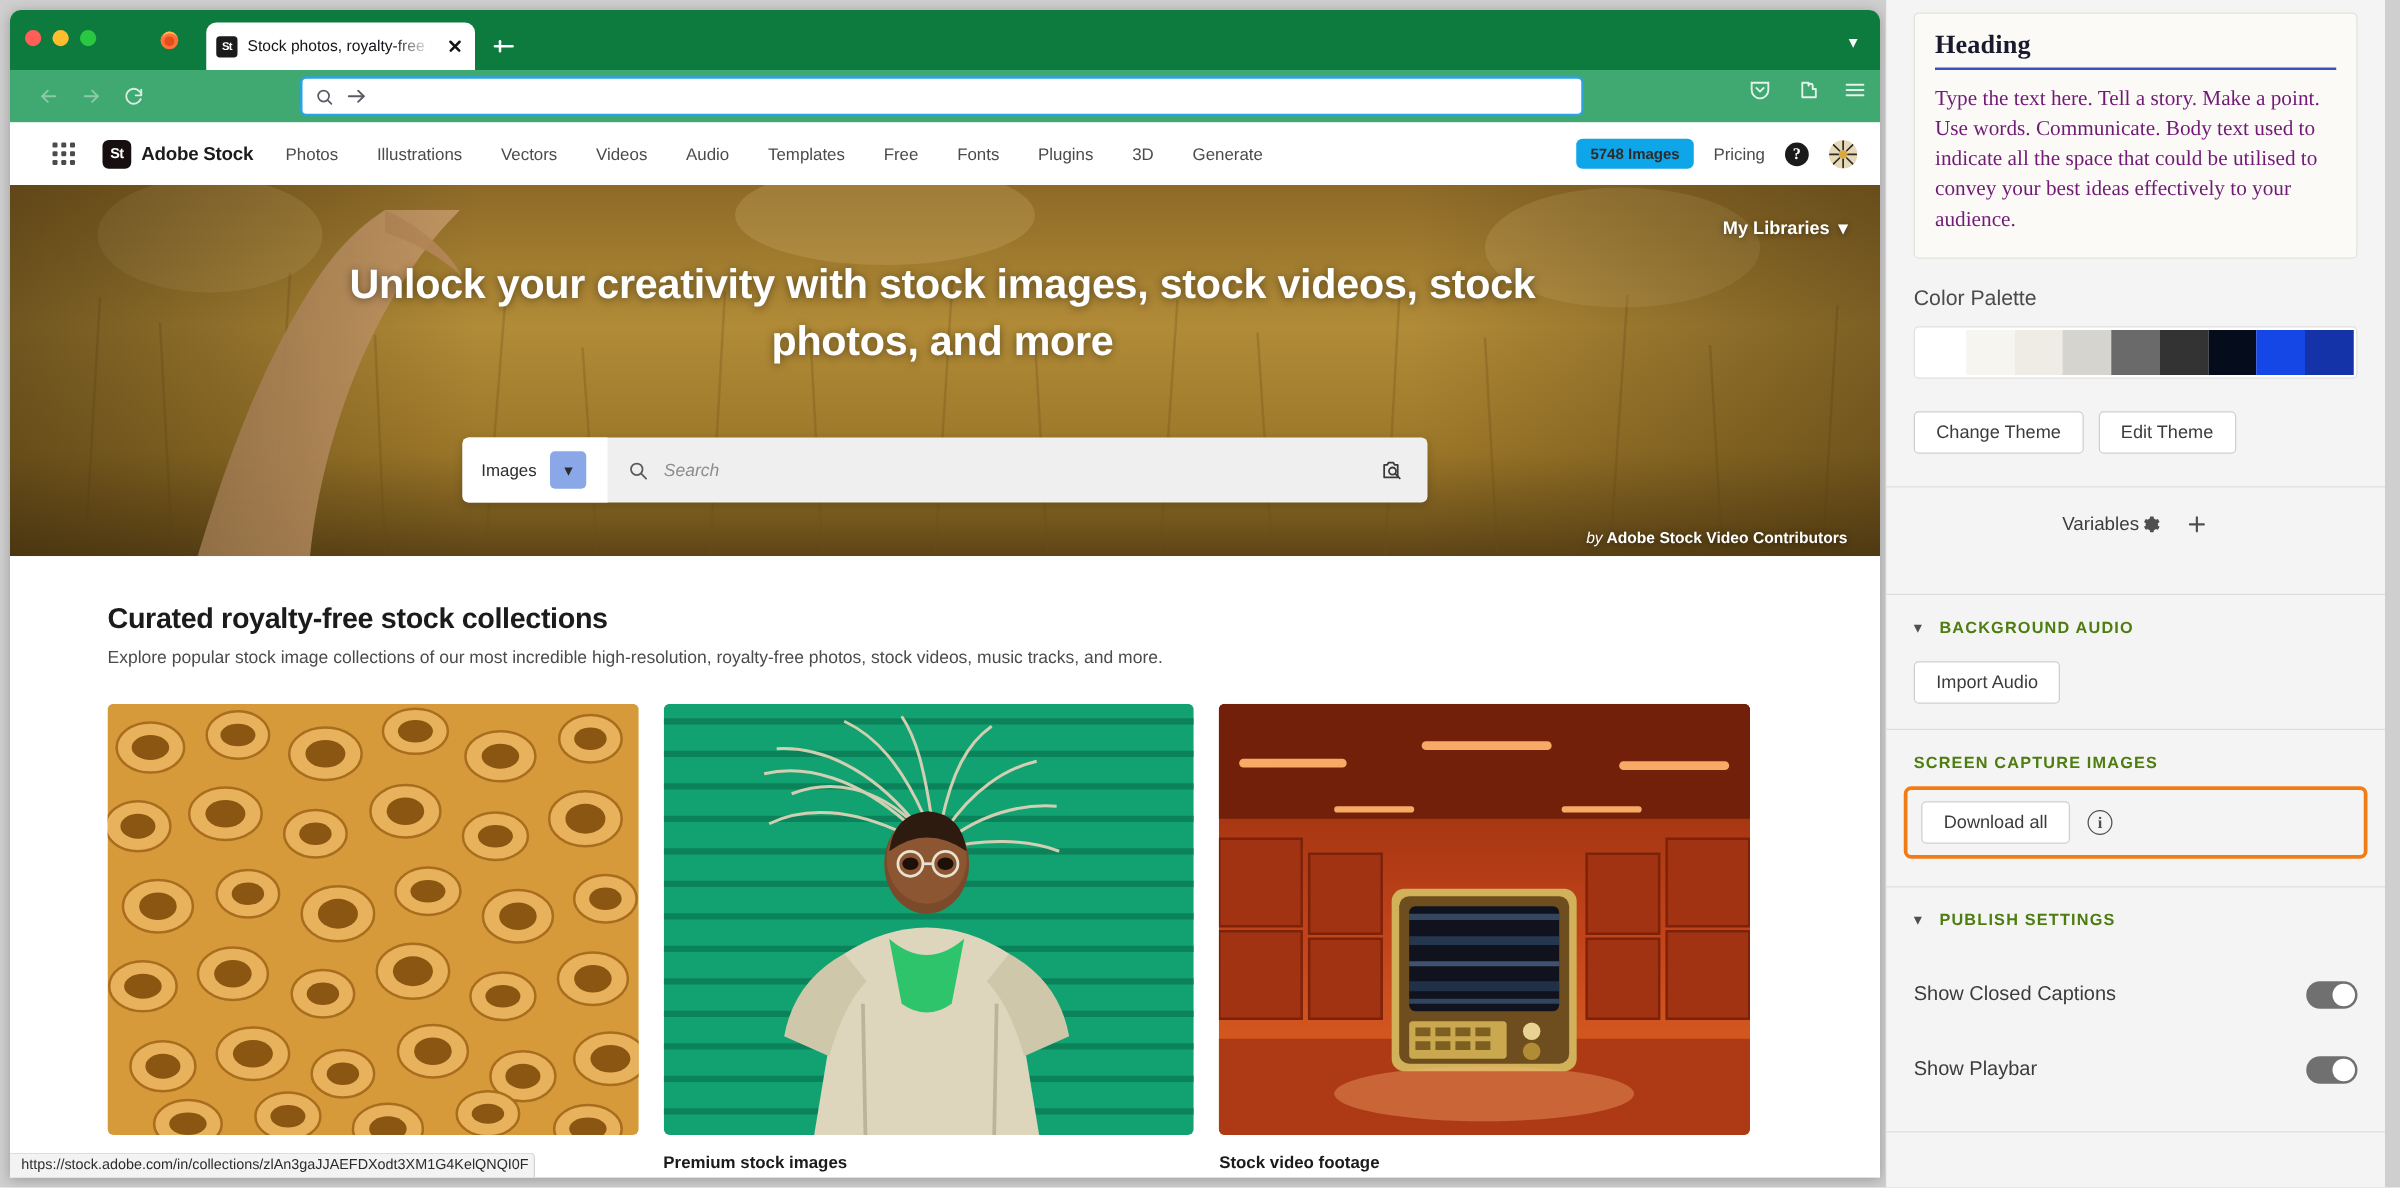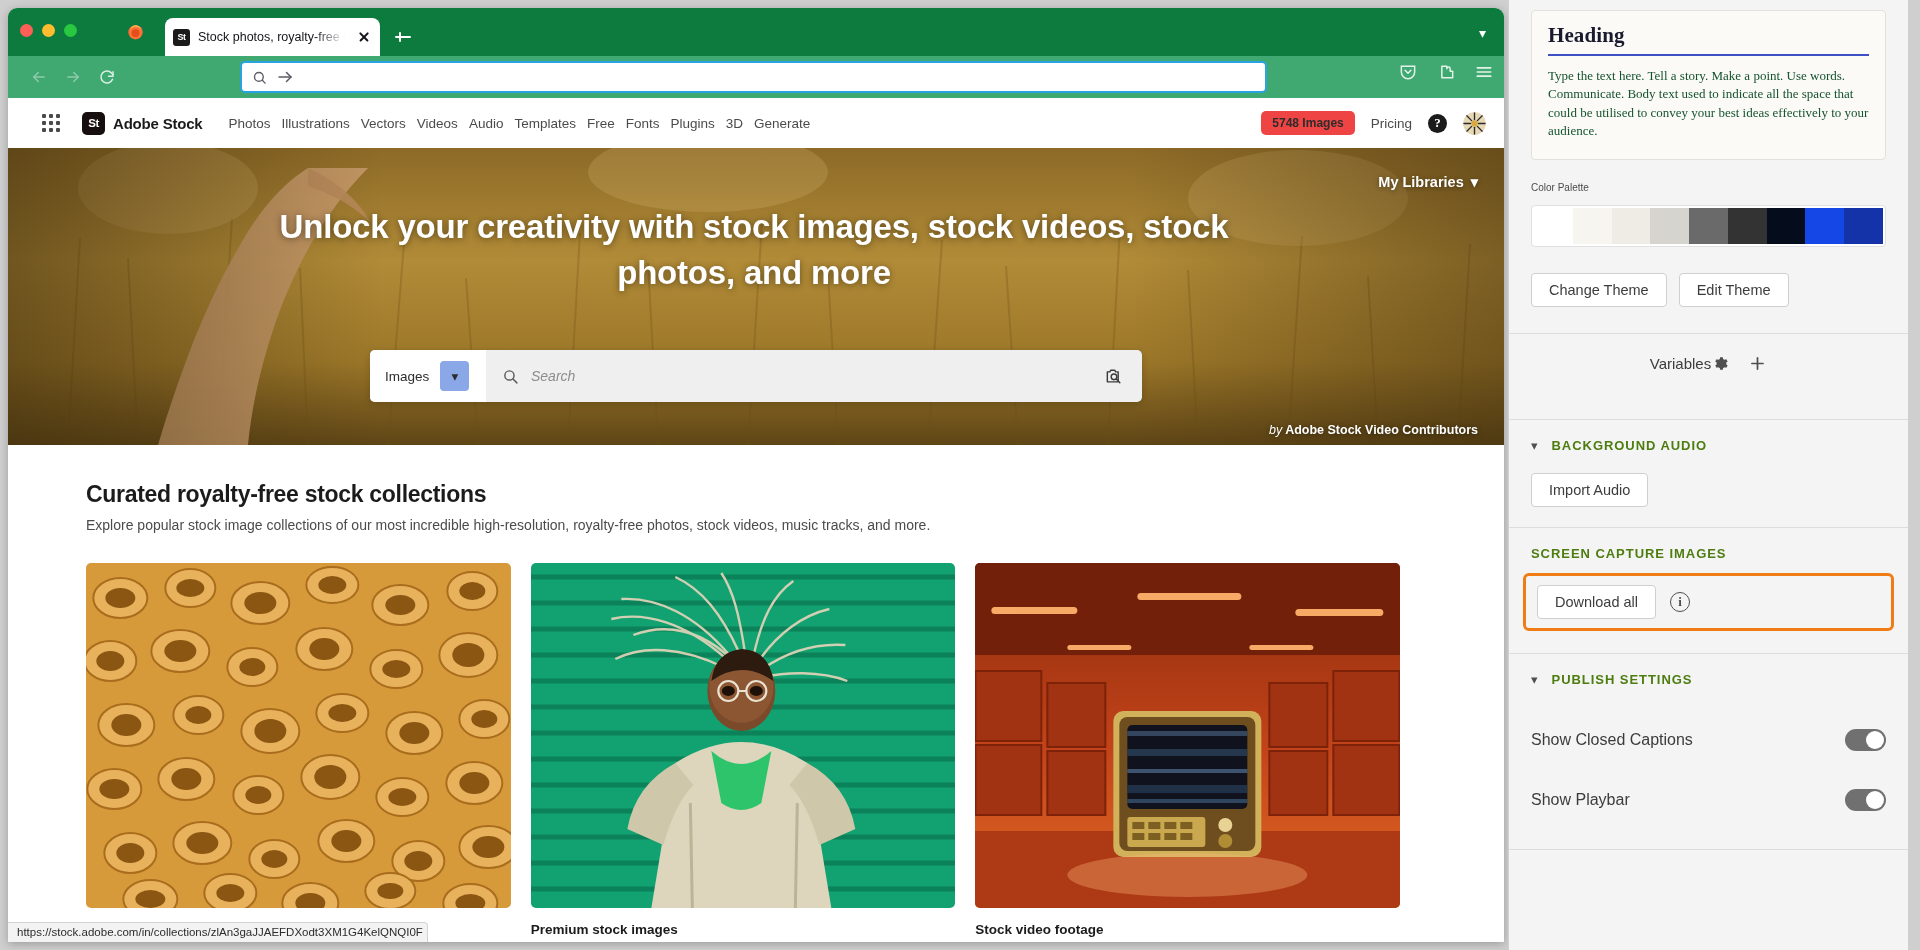--- a/index.html
+++ b/index.html
@@ -78,24 +78,24 @@
   .grid-icon { width:18px; height:18px; display:grid; grid-template-columns:repeat(3,1fr);
     grid-template-rows:repeat(3,1fr); gap:2.5px; margin-right:22px; margin-left:16px; }
   .grid-icon i { background:#4b4b4b; border-radius:1px; display:block; }
   .brand { display:flex; align-items:center; gap:8px; margin-right:26px; }
   .brand-mark {
     width:23px; height:23px; background:#170f0f; border-radius:5px; color:#fff;
     font-size:11.5px; font-weight:700; display:flex; align-items:center; justify-content:center;
     letter-spacing:-.4px;
   }
   .brand-name { font-size:15px; font-weight:700; color:#1b1b1b; letter-spacing:-.2px; }
-  .snav-links { display:flex; align-items:center; gap:11px; }
+  .snav-links { display:flex; align-items:center; gap:31px; }
   .snav-links a { font-size:13.5px; color:#4b4b4b; text-decoration:none; white-space:nowrap; }
   .snav-right { position:absolute; right:18px; top:0; height:50px; display:flex; align-items:center; gap:16px; }
-  .pill { background:#ef4444; border-radius:5px; padding:5px 11px; font-size:12px; font-weight:700; color:#2c2c2c; }
+  .pill { background:#0ea5e9; border-radius:5px; padding:5px 11px; font-size:12px; font-weight:700; color:#2c2c2c; }
   .snav-right a { font-size:13.5px; color:#4b4b4b; text-decoration:none; }
   .help-icon {
     width:19px; height:19px; border-radius:50%; background:#1b1b1b; color:#fff;
     font-size:13px; font-weight:700; display:flex; align-items:center; justify-content:center;
     font-family:"Liberation Serif", serif;
   }
   .avatar { width:23px;height:23px;border-radius:50%; overflow:hidden; flex:none; }
 
   .hero { position:relative; height:297px; overflow:hidden; }
   .hero-bg { position:absolute; inset:0; }
@@ -150,24 +150,24 @@
   .rp-pad { padding:0 22px; }
   .preview-card {
     margin:10px 22px 0 22px; background:#fbfaf7; border:1px solid #e3e1dc; border-radius:4px;
     padding:12px 16px 18px 16px;
   }
   .pc-heading {
     font-family:"Liberation Serif", serif; font-size:21px; font-weight:700; color:#1a1a2e;
     padding-bottom:6px; border-bottom:2px solid #3c4fc4; letter-spacing:.1px;
   }
   .pc-body {
-    font-family:"Liberation Serif", serif; font-size:13px; line-height:1.42; color:#14532d;
+    font-family:"Liberation Serif", serif; font-size:17px; line-height:1.42; color:#701a75;
     margin-top:11px;
   }
-  .rp-label { font-size:10px; color:#4b4b4b; margin:22px 0 12px 0; }
+  .rp-label { font-size:17px; color:#4b4b4b; margin:22px 0 12px 0; }
   .palette {
     display:flex; height:42px; background:#fff; border:1px solid #e0e0e0; border-radius:4px;
     overflow:hidden; padding:2px;
   }
   .palette i { flex:1; display:block; }
   .btnrow { display:flex; gap:12px; margin-top:26px; }
   .btn {
     background:#fff; border:1px solid #cfcfcf; border-radius:17px; padding:8px 17px;
     font-size:14.5px; color:#3c3c3c; cursor:pointer; white-space:nowrap;
   }

